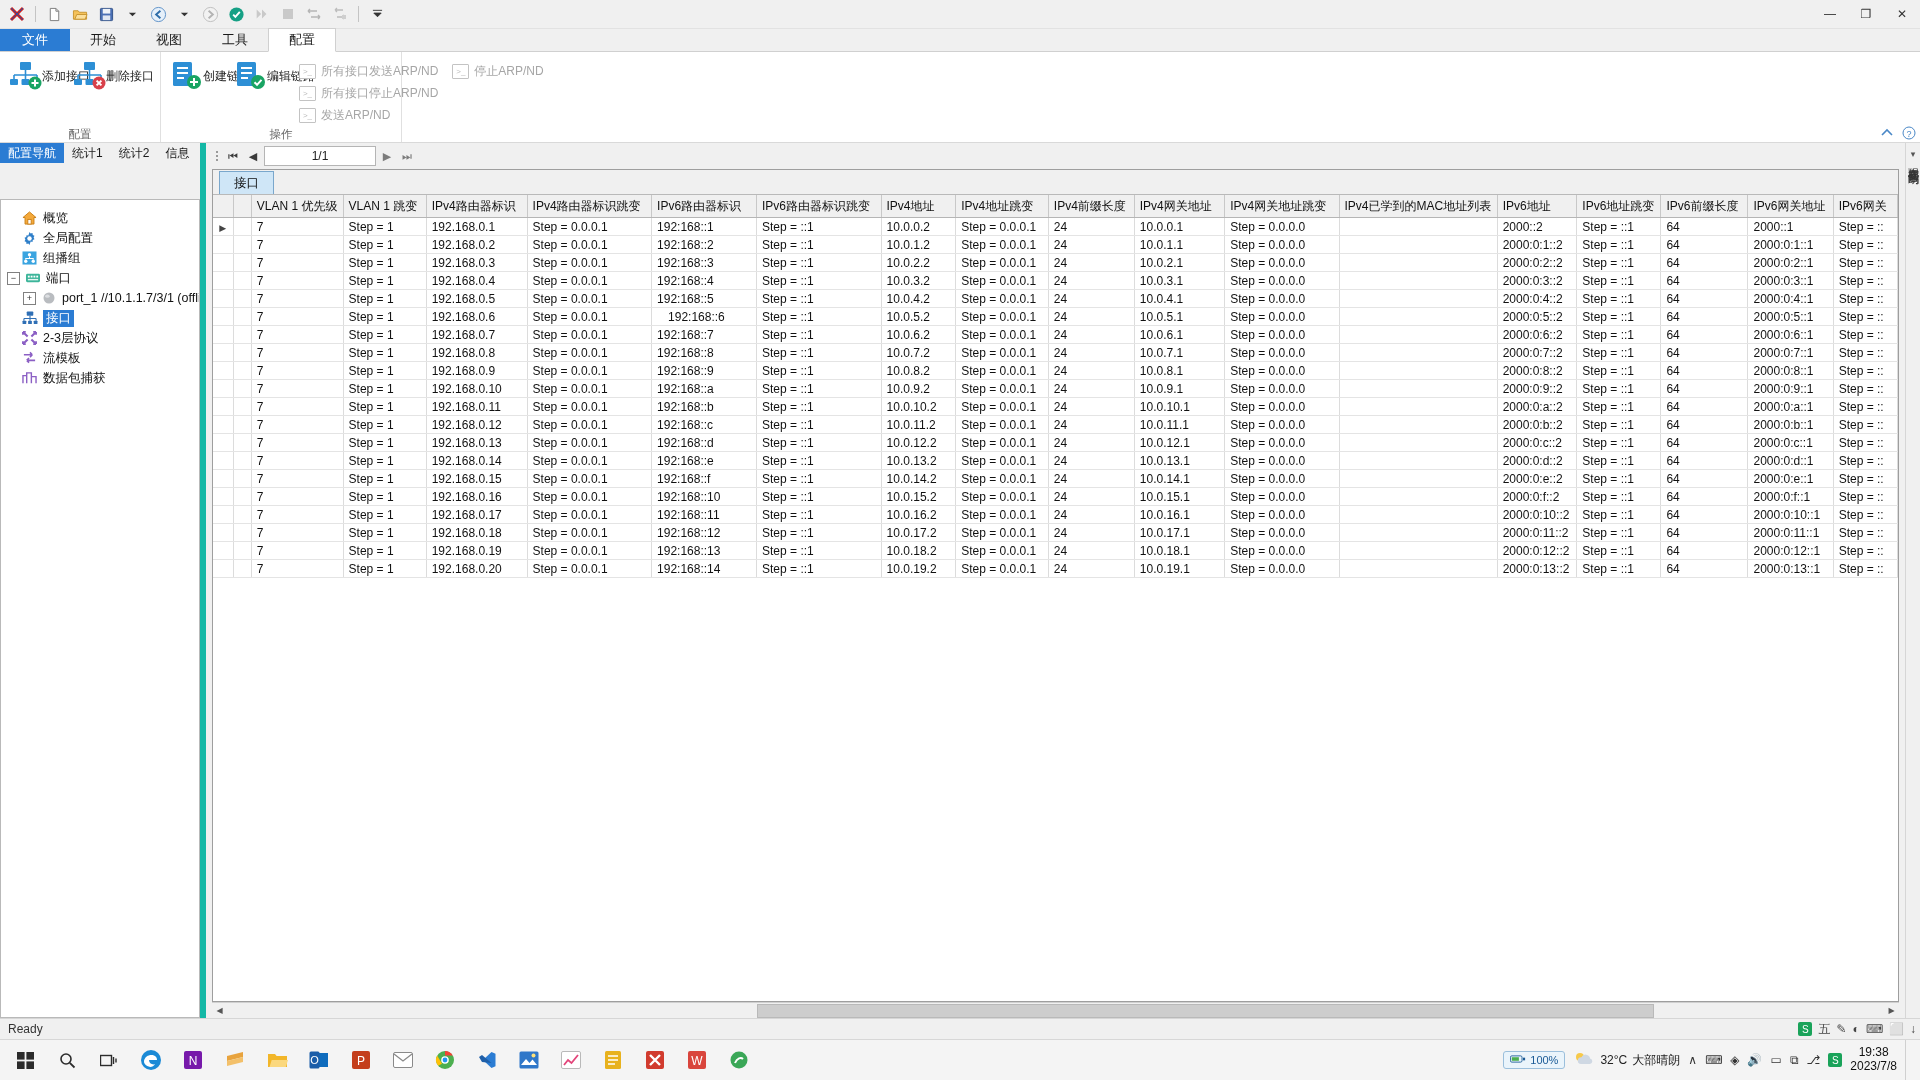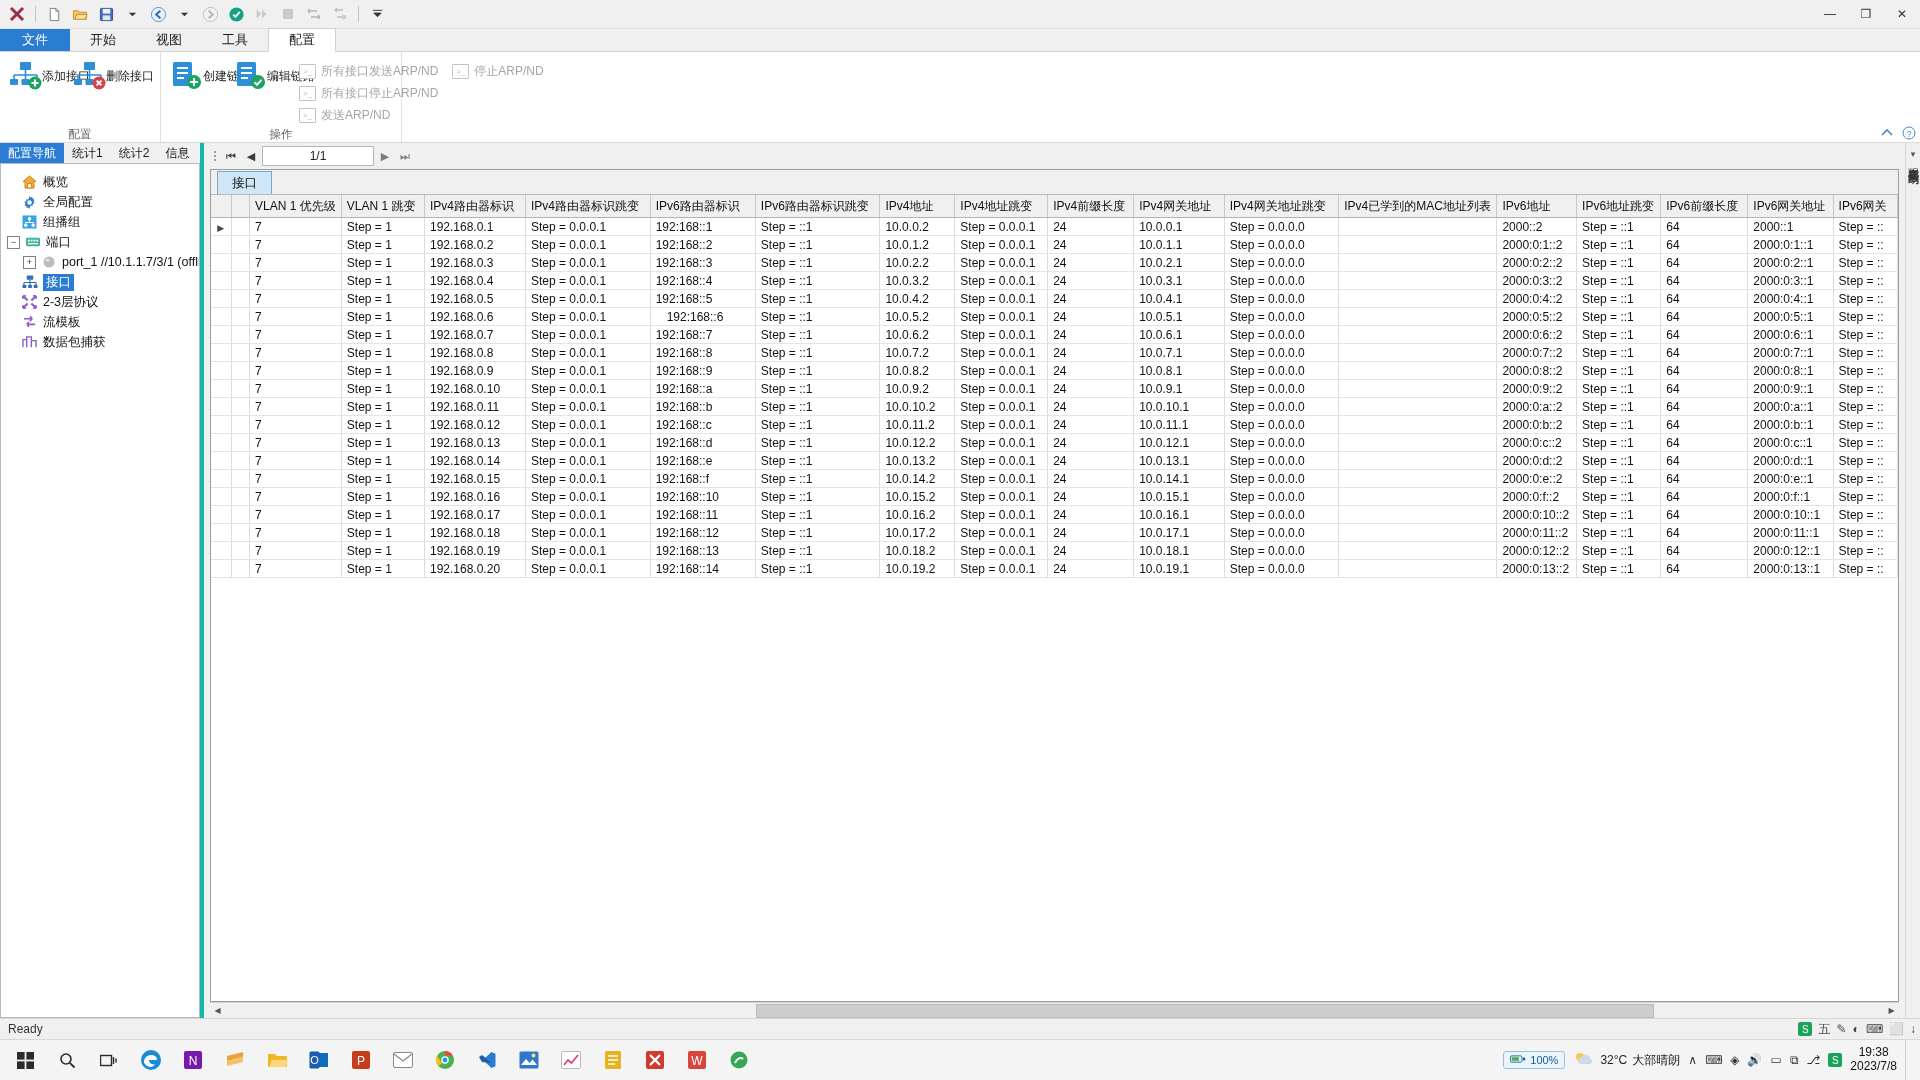--- a/index.html
+++ b/index.html
@@ -40,21 +40,21 @@
   .smallbtn.disabled{color:#a6a6a6;}
   .cmdicon{width:15px;height:13px;border:1px solid #9a9a9a;border-radius:1px;display:flex;align-items:center;justify-content:center;font-size:8px;color:#555;background:#fff;}
   .cmdicon.dis{border-color:#c3c3c3;color:#bbb;}
   .ribbon-right{position:absolute;right:4px;bottom:2px;display:flex;gap:8px;align-items:center;}
   .tinyicon{width:14px;height:14px;color:#4a88c7;}
 
   
   .main{flex:1;display:flex;min-height:0;background:#f0f0f0;position:relative;}
 
   
-  .leftpanel{width:200px;display:flex;flex-direction:column;background:#f0f0f0;border-right:4px solid #14b8a6;}
+  .leftpanel{width:200px;display:flex;flex-direction:column;background:#f0f0f0;border-right:6px solid #14b8a6;gap:36px;}
   .navtabs{height:20px;display:flex;align-items:flex-end;background:#f0f0f0;}
   .navtab{font-size:12px;padding:1px 8px;height:18px;line-height:18px;color:#1a1a1a;cursor:default;}
   .navtab.active{background:#2b7cd3;color:#fff;}
   .tree{flex:1;background:#ffffff;border:1px solid #b9b9b9;border-top:1px solid #b9b9b9;margin:0;overflow:hidden;position:relative;}
   .tnode{display:flex;align-items:center;height:20px;padding-left:4px;font-size:12.5px;color:#111;white-space:nowrap;cursor:default;}
   .expander{width:11px;height:11px;border:1px solid #808080;background:#fff;display:inline-flex;align-items:center;justify-content:center;font-size:9px;line-height:1;color:#333;margin-right:4px;flex:0 0 auto;}
   .tico{width:17px;height:16px;display:inline-flex;align-items:center;justify-content:center;margin-right:5px;flex:0 0 auto;}
   .tlabel.sel{background:#2b7cd3;color:#fff;padding:0 3px;}
 
   

